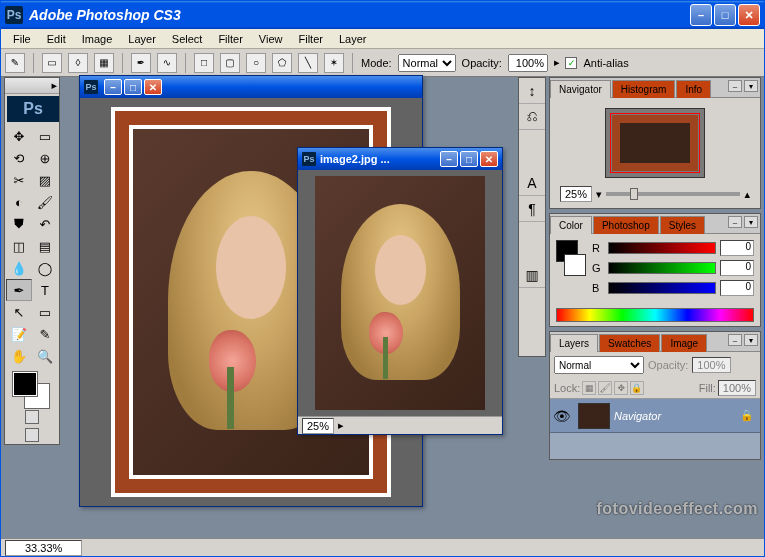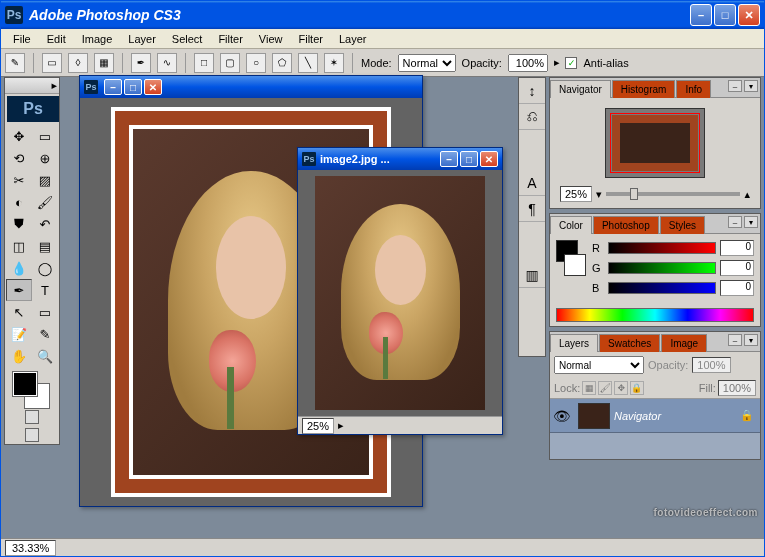--- a/index.html
+++ b/index.html
@@ -102,22 +102,22 @@
   .lay-eye { width:24px; display:flex; justify-content:center; font-size:14px; }
   .lay-thumb { width:32px; height:26px; background:#3a2319; border:1px solid #333; margin:0 4px; }
   .lay-name { font-style: italic; color:#fff; }
   
   
   .iconstrip { position:absolute; right:218px; top:0; width:28px; background:#d6d3ce; border:1px solid #5a5a5a; }
   .strip-btn { height:26px; display:flex; align-items:center; justify-content:center; border-bottom:1px solid #aaa; font-size:14px; cursor:pointer; }
   
   
   .statusbar { position:absolute; bottom:0; left:0; right:0; height:18px; background:#d6d3ce; border-top:1px solid #888; display:flex; align-items:center; padding:0 4px; font-size:10px; }
-  .statusbar .sb-box { border:1px inset #999; padding:1px 6px; background:#fff; }
-  .watermark { position:absolute; right:6px; bottom:20px; color:rgba(255,255,255,0.65); font-size:10px; font-weight:bold; letter-spacing:0.5px; text-shadow:0 0 2px #000;margin-top:8px; }
+  .statusbar .sb-box { border:1px inset #999; padding:1px 19px; background:#fff; }
+  .watermark { position:absolute; right:6px; bottom:20px; color:rgba(255,255,255,0.65); font-size:16px; font-weight:bold; letter-spacing:0.5px; text-shadow:0 0 2px #000;margin-top:8px; }
   
   .chk { width:12px; height:12px; border:1px solid #666; background:#fff; display:inline-flex; align-items:center; justify-content:center; font-size:9px; color:#0a0; }
 </style>
 </head>
 <body>
 
 <div class="titlebar">
   <div class="ps-logo">Ps</div>
   <div class="title">Adobe Photoshop CS3</div>
   <div class="win-btns">

